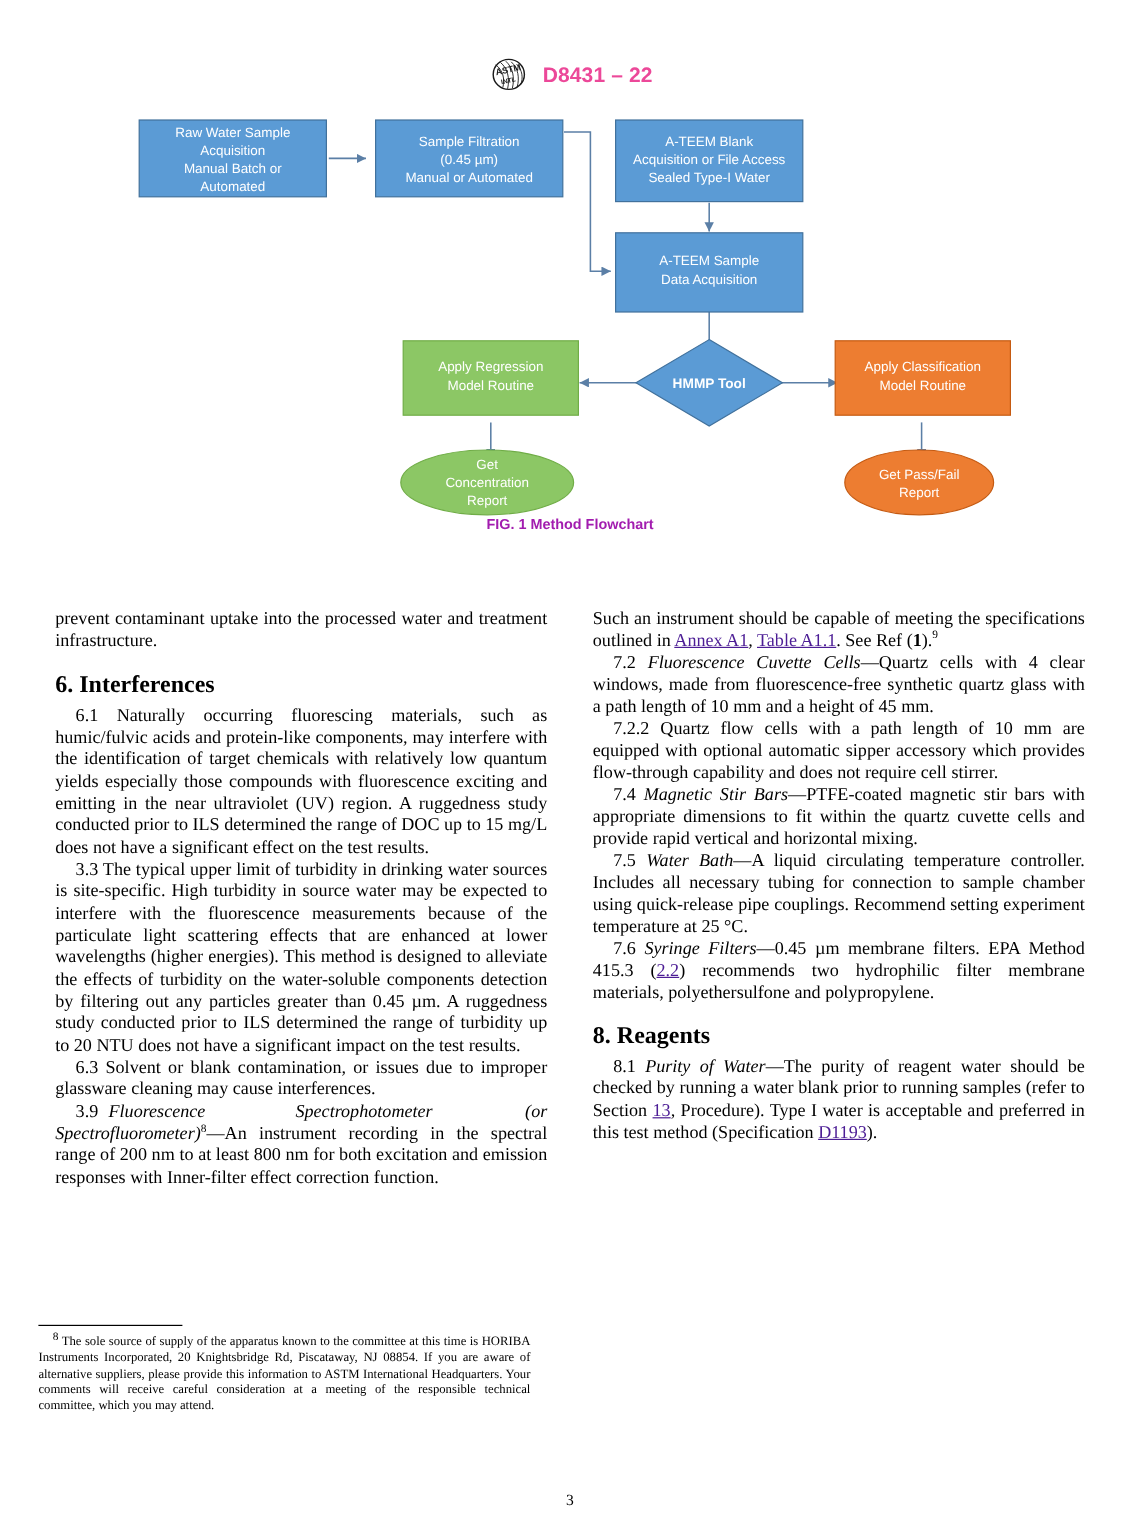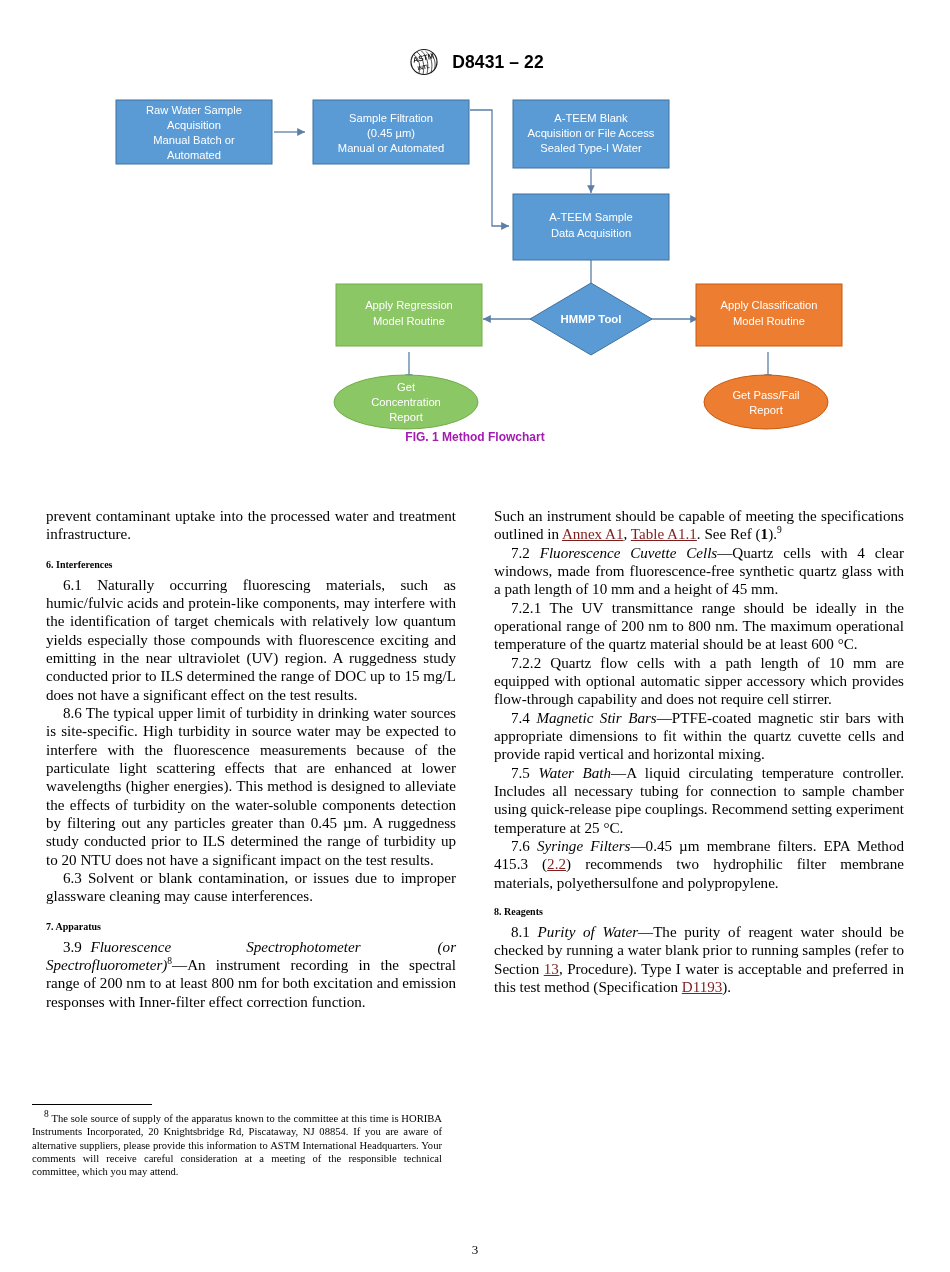--- a/index.html
+++ b/index.html
@@ -30,21 +30,21 @@
   .astm-logo {
     width: 36px;
     height: 28px;
     display: block;
   }
   .doc-number {
     font-family: "Liberation Sans", "DejaVu Sans", sans-serif;
     font-size: 17.5px;
     font-weight: bold;
     letter-spacing: 0.1px;
-    color: #000000;
+    color: #ec4899;
   }
 
   
   .figure-area {
     position: absolute;
     top: 90px;
     left: 0;
     width: 801px;
     height: 370px;
   }
@@ -90,29 +90,29 @@
     text-align: justify;
     text-justify: inter-word;
     hyphens: none;
   }
   p.body + p.body { margin-top: 0; }
   p.indent { text-indent: 17px; }
   p.gap { margin-top: 9px; }
 
   h2.section {
     margin: 15px 0 5px 0;
-    font-size: 10px;
+    font-size: 20px;
     font-weight: bold;
     line-height: 1.2;
     text-align: left;
   }
   h2.section.tight { margin-top: 14px; }
 
   .it { font-style: italic; }
-  .lnk { color: #7f1d1d; }
+  .lnk { color: #4c1d95; }
   .bd { font-weight: bold; }
   sup { font-size: 9.5px; vertical-align: super; line-height: 0; }
 
   
   .footnotes {
     position: absolute;
     top: 1104px;
     left: 32px;
     width: 858px;
     display: flex;
@@ -251,30 +251,29 @@
     <p class="body">prevent contaminant uptake into the processed water and treatment infrastructure.</p>
 
     <h2 class="section">6.  Interferences</h2>
 
     <p class="body indent">
       <span>6.1</span>
       <span>Naturally occurring fluorescing materials, such as humic/fulvic acids and protein-like components, may interfere with the identification of target chemicals with relatively low quantum yields especially those compounds with fluorescence exciting and emitting in the near ultraviolet (UV) region. A ruggedness study conducted prior to ILS determined the range of DOC up to 15 mg/L does not have a significant effect on the test results.</span>
     </p>
 
     <p class="body indent gap">
-      <span>8.6</span>
+      <span>3.3</span>
       <span>The typical upper limit of turbidity in drinking water sources is site-specific. High turbidity in source water may be expected to interfere with the fluorescence measurements because of the particulate light scattering effects that are enhanced at lower wavelengths (higher energies). This method is designed to alleviate the effects of turbidity on the water-soluble components detection by filtering out any particles greater than 0.45 µm. A ruggedness study conducted prior to ILS determined the range of turbidity up to 20 NTU does not have a significant impact on the test results.</span>
     </p>
 
     <p class="body indent gap">
       <span>6.3</span>
       <span>Solvent or blank contamination, or issues due to improper glassware cleaning may cause interferences.</span>
     </p>
 
-    <h2 class="section">7.  Apparatus</h2>
 
     <p class="body indent">
       <span>3.9</span>
       <span class="it">Fluorescence</span>
       <span style="display:inline-block;width:58px"></span>
       <span class="it">Spectrophotometer</span>
       <span style="display:inline-block;width:60px"></span>
       <span class="it">(or</span>
       <span class="it">Spectrofluorometer)</span><sup>8</sup><span>—An instrument recording in the spectral range of 200 nm to at least 800 nm for both excitation and emission responses with Inner-filter effect correction function.</span>
     </p>
@@ -283,24 +282,20 @@
 
   <div class="col">
 
     <p class="body"><span>Such an instrument should be capable of meeting the specifications outlined in </span><a class="lnk" href="#">Annex A1</a><span>, </span><a class="lnk" href="#">Table A1.1</a><span>. See Ref (</span><span class="bd">1</span><span>).</span><sup>9</sup></p>
 
     <p class="body indent">
       <span>7.2</span>
       <span class="it">Fluorescence Cuvette Cells</span><span>—Quartz cells with 4 clear windows, made from fluorescence-free synthetic quartz glass with a path length of 10 mm and a height of 45 mm.</span>
     </p>
 
-    <p class="body indent">
-      <span>7.2.1</span>
-      <span>The UV transmittance range should be ideally in the operational range of 200 nm to 800 nm. The maximum operational temperature of the quartz material should be at least 600 °C.</span>
-    </p>
 
     <p class="body indent">
       <span>7.2.2</span>
       <span>Quartz flow cells with a path length of 10 mm are equipped with optional automatic sipper accessory which provides flow-through capability and does not require cell stirrer.</span>
     </p>
 
 
     <p class="body indent gap">
       <span>7.4</span>
       <span class="it">Magnetic Stir Bars</span><span>—PTFE-coated magnetic stir bars with appropriate dimensions to fit within the quartz cuvette cells and provide rapid vertical and horizontal mixing.</span>

